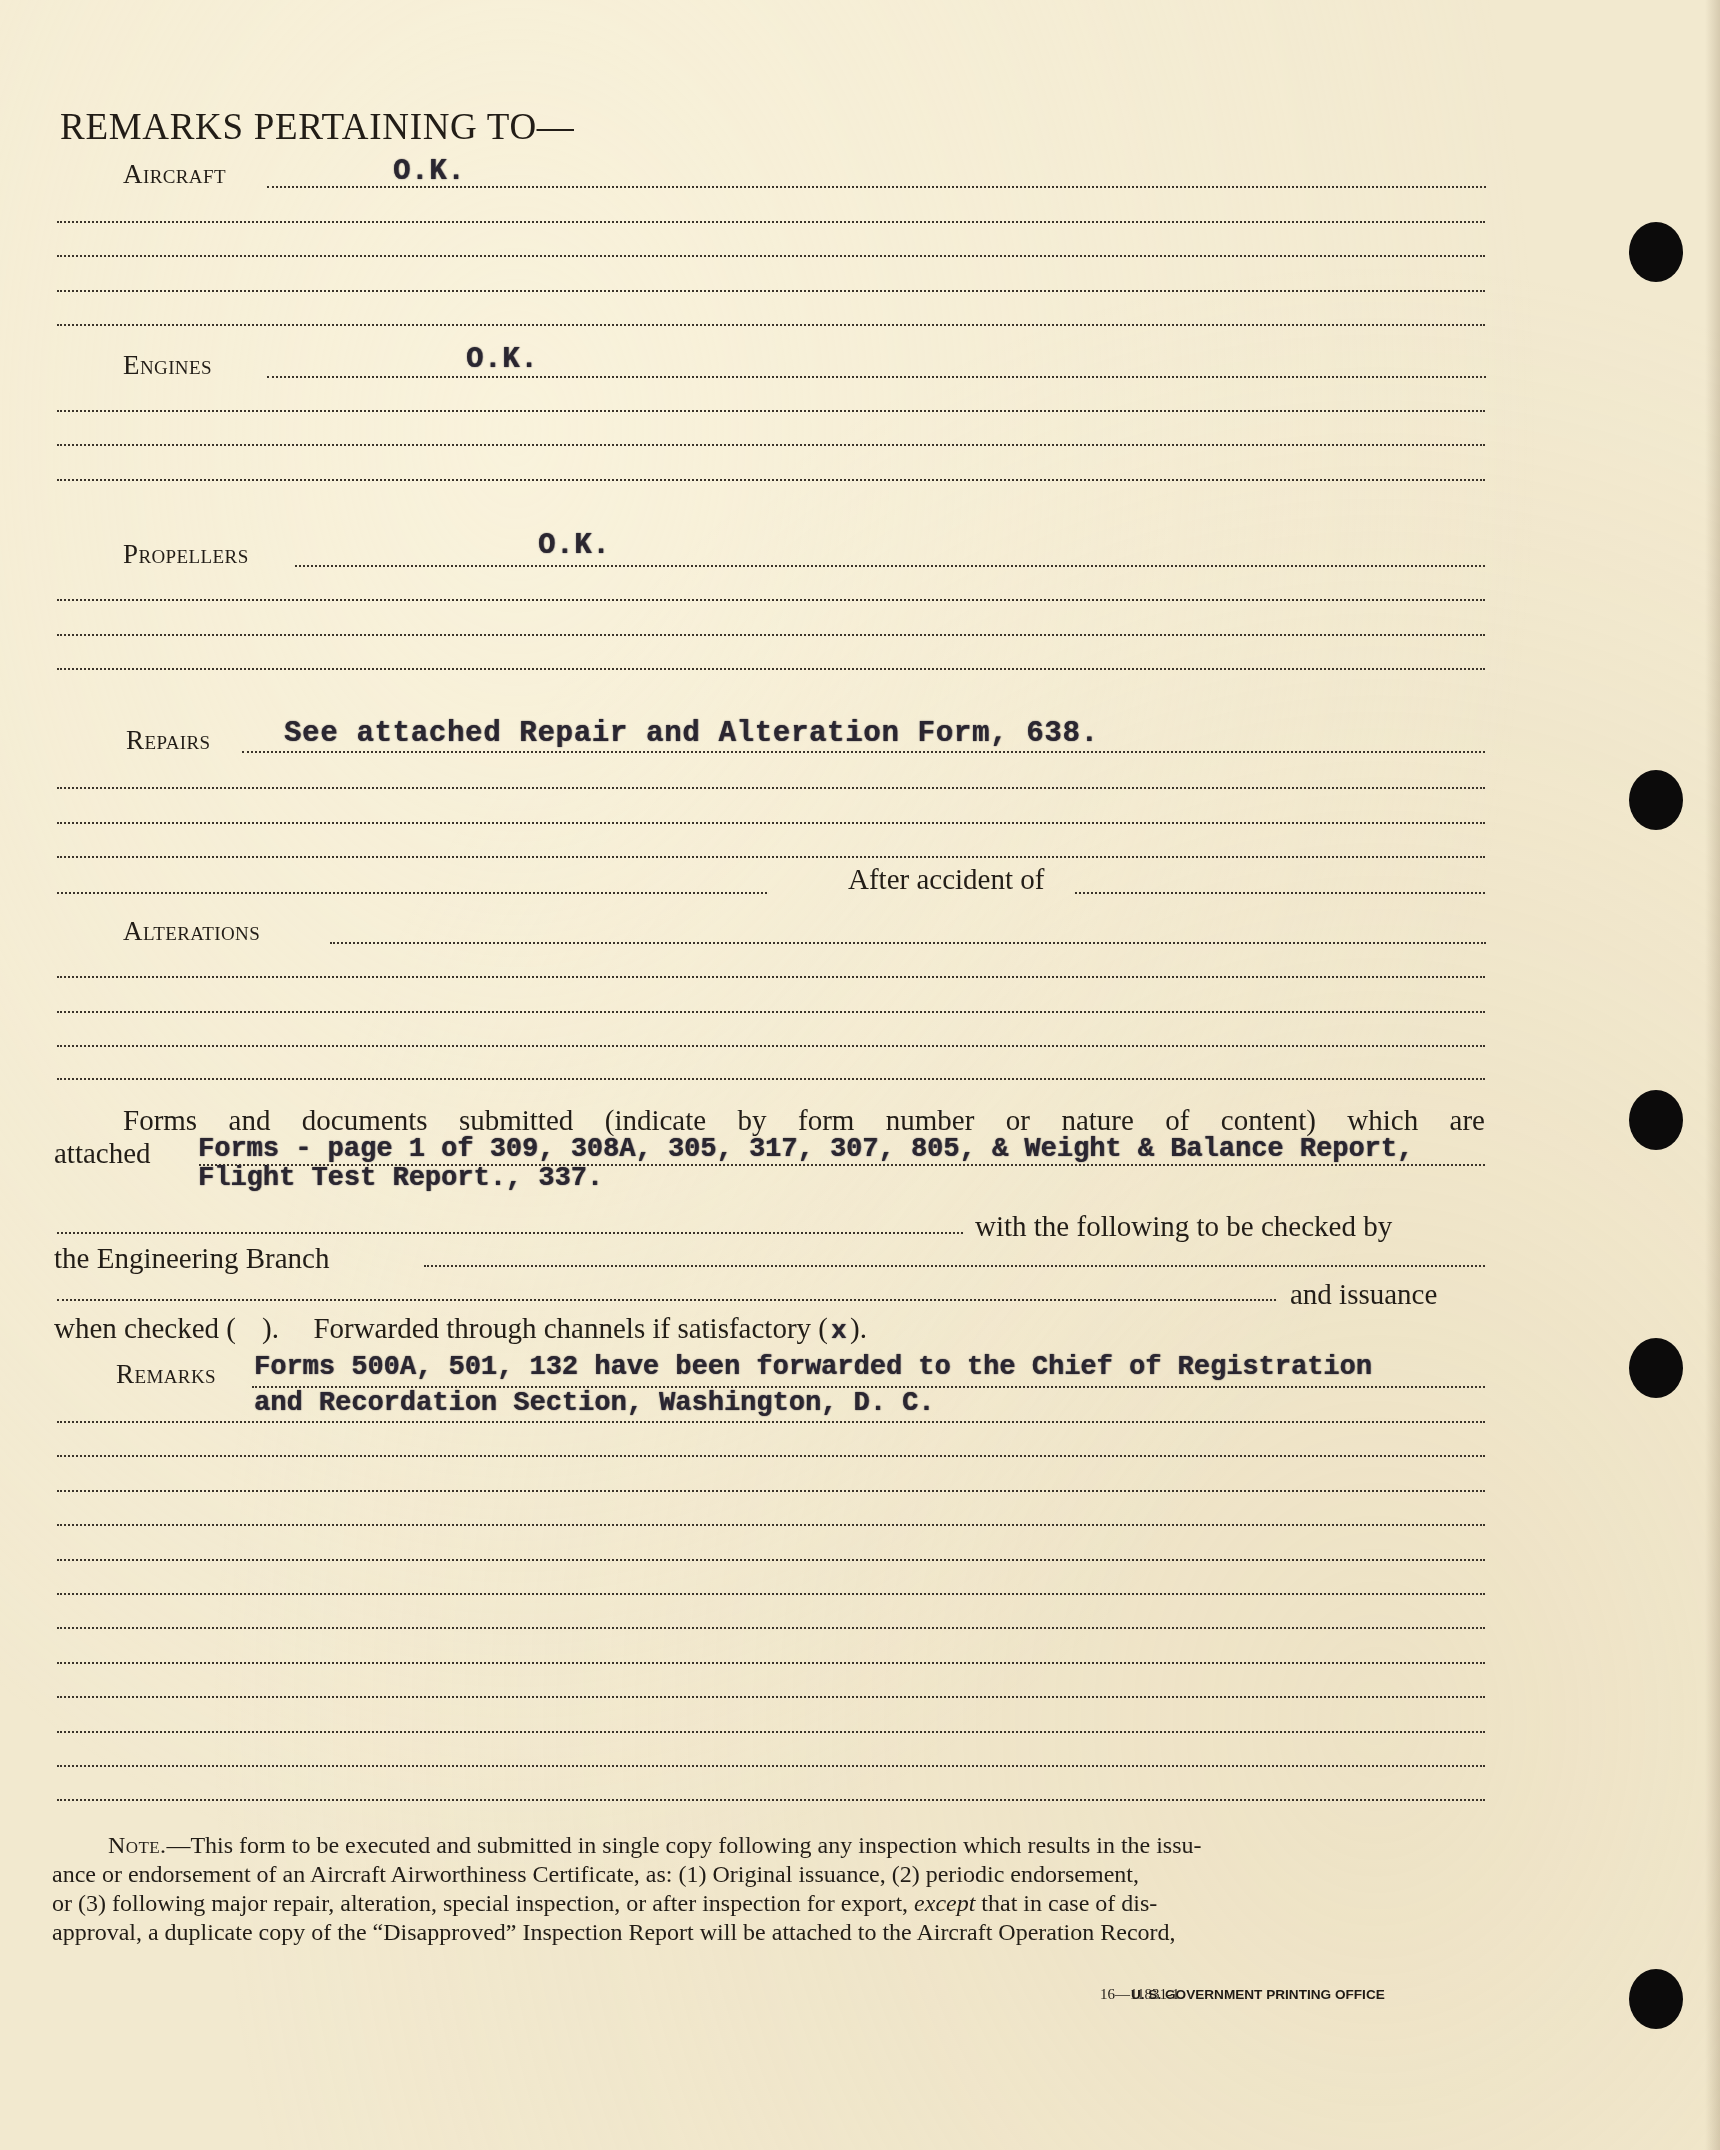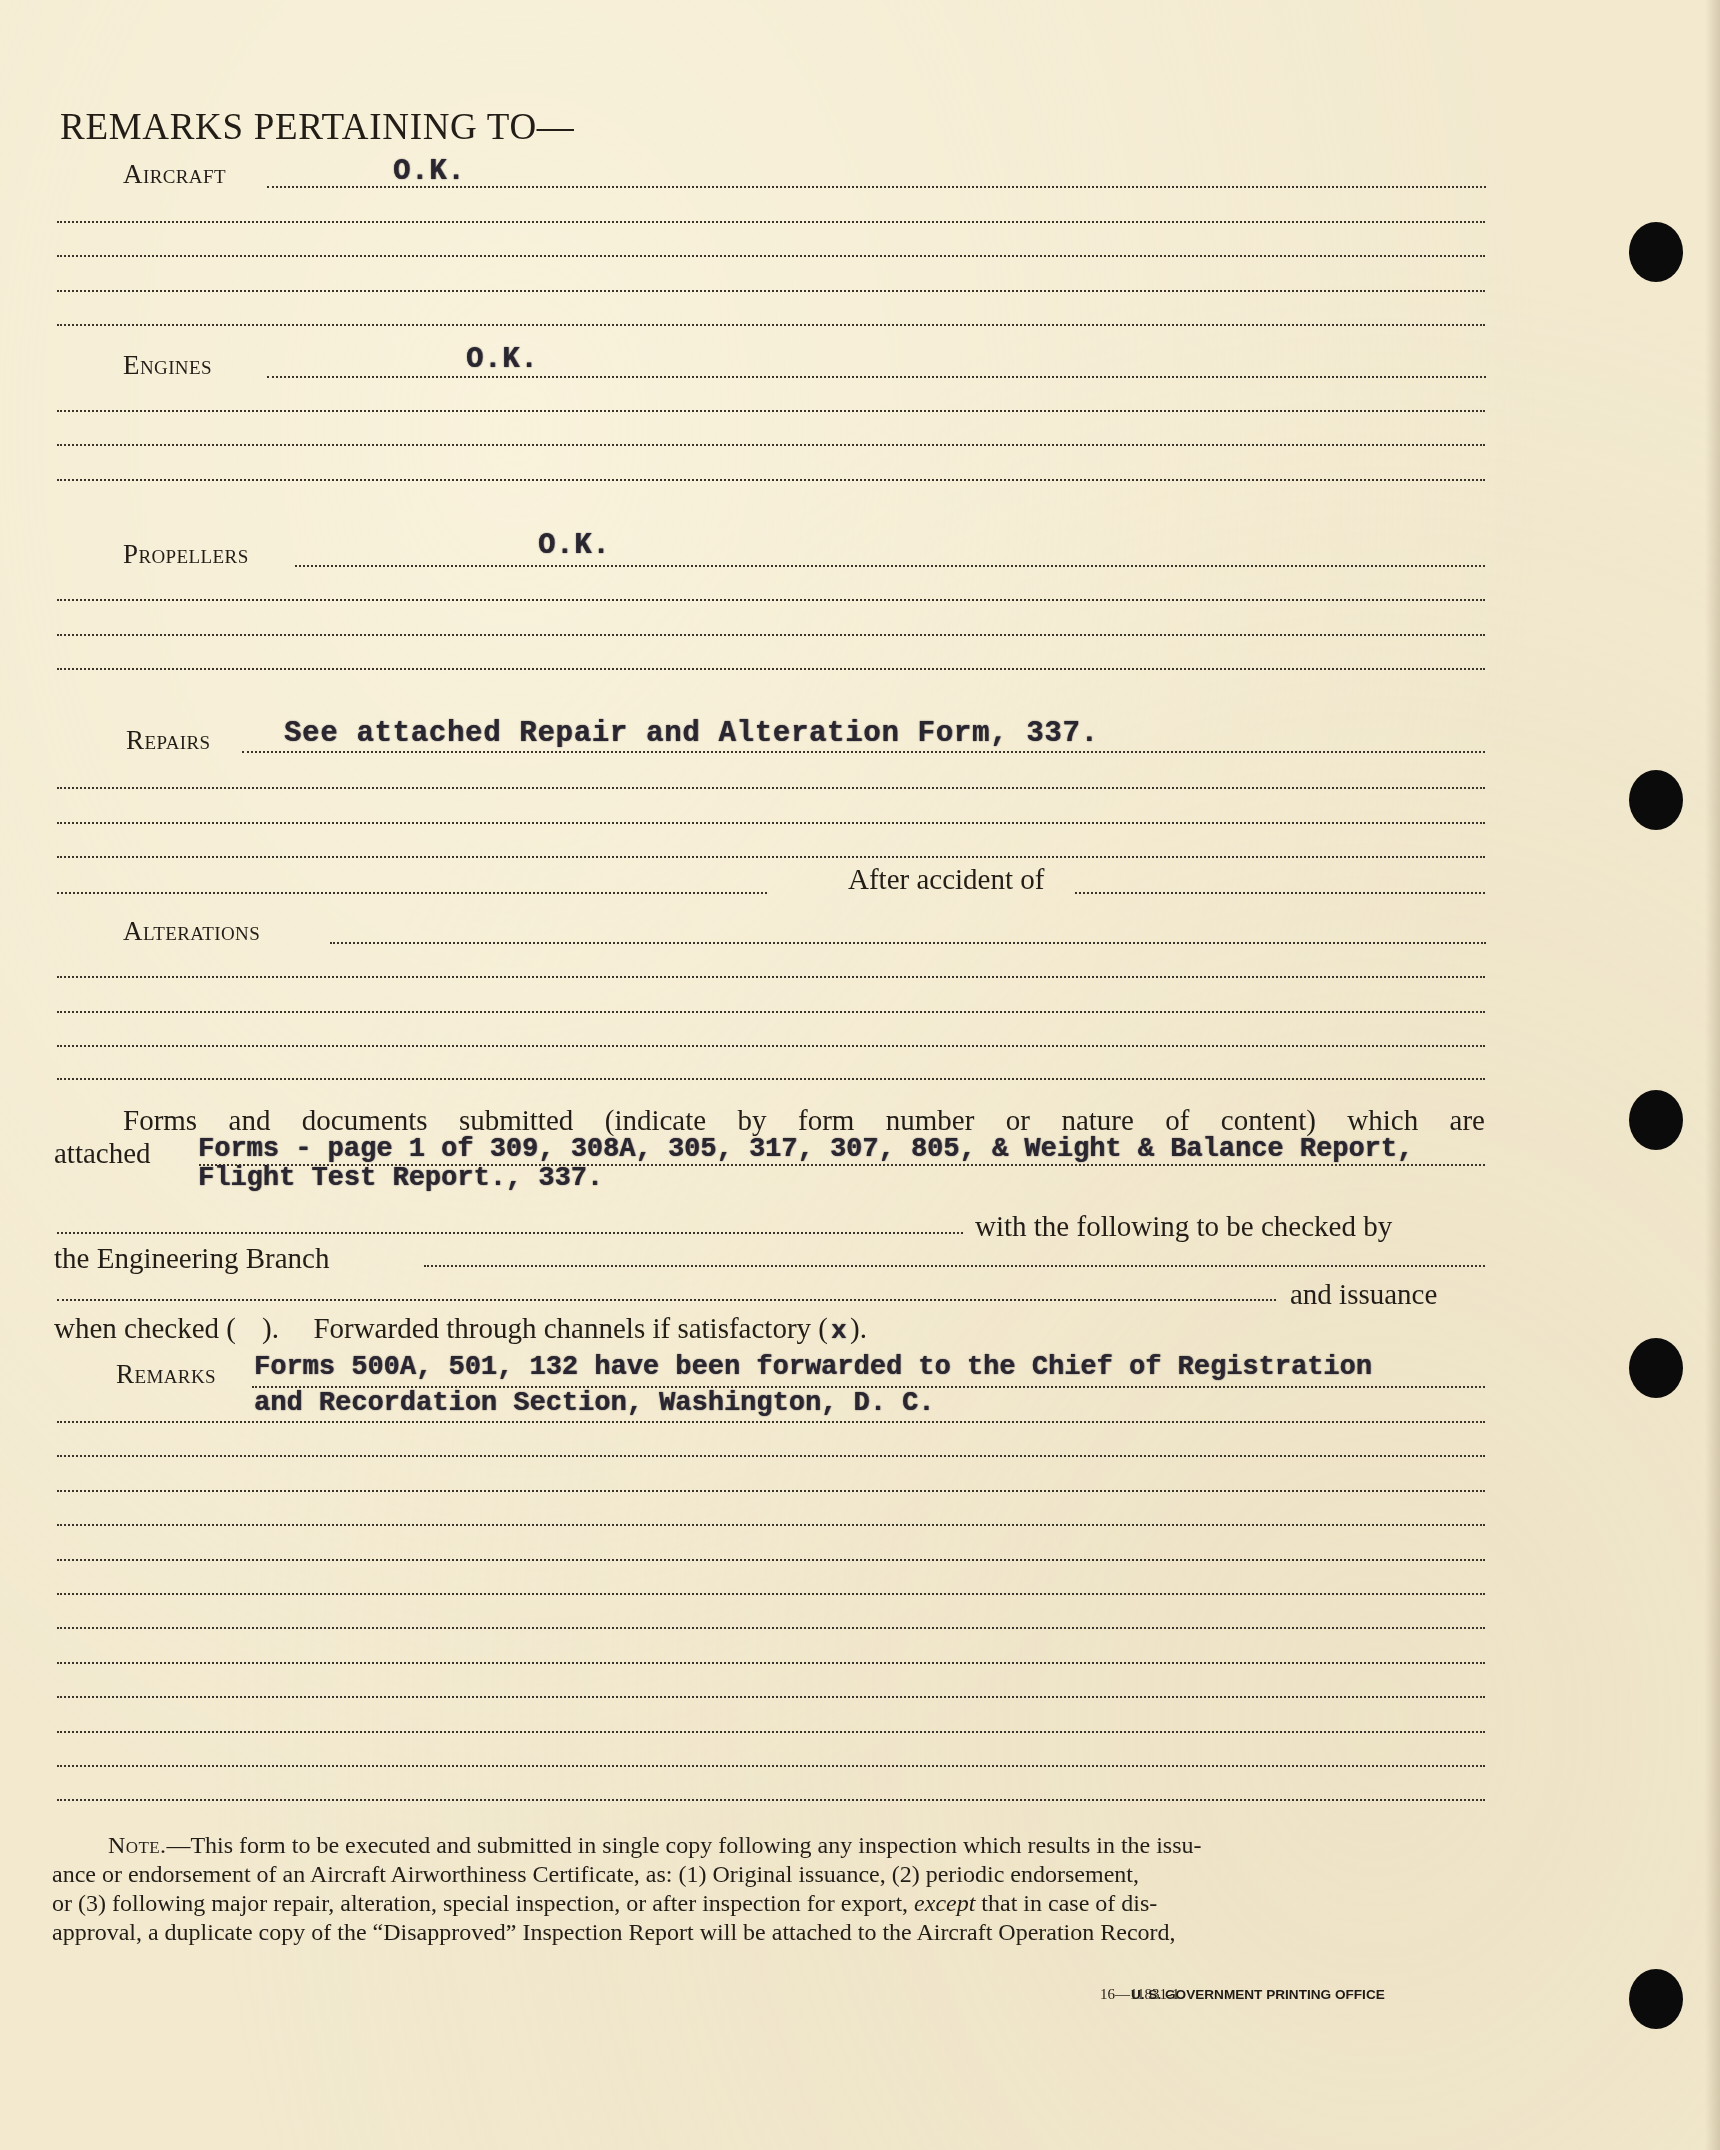--- a/index.html
+++ b/index.html
@@ -69,21 +69,21 @@
 
 <div class="abs printed label sc" style="left:123px; top:539px;">Propellers</div>
 <div class="dots" style="left:295px; width:1190px; top:565px;"></div>
 <div class="abs typed" style="left:538px; top:529px; font-size:29px;">O.K.</div>
 <div class="dots" style="left:57px; width:1428px; top:599px;"></div>
 <div class="dots" style="left:57px; width:1428px; top:634px;"></div>
 <div class="dots" style="left:57px; width:1428px; top:668px;"></div>
 
 <div class="abs printed label sc" style="left:126px; top:725px;">Repairs</div>
 <div class="dots" style="left:242px; width:1243px; top:751px;"></div>
-<div class="abs typed" style="left:284px; top:717px; font-size:29px;">See attached Repair and Alteration Form, 337.</div>
+<div class="abs typed" style="left:284px; top:717px; font-size:29px;">See attached Repair and Alteration Form, 638.</div>
 <div class="dots" style="left:57px; width:1428px; top:787px;"></div>
 <div class="dots" style="left:57px; width:1428px; top:822px;"></div>
 <div class="dots" style="left:57px; width:1428px; top:856px;"></div>
 
 <div class="dots" style="left:57px; width:710px; top:892px;"></div>
 <div class="abs printed body-text" style="left:804px; top:863px;margin-left:44px;">After accident of</div>
 <div class="dots" style="left:1075px; width:410px; top:892px;"></div>
 
 <div class="abs printed label sc" style="left:123px; top:916px;">Alterations</div>
 <div class="dots" style="left:330px; width:1156px; top:942px;"></div>

